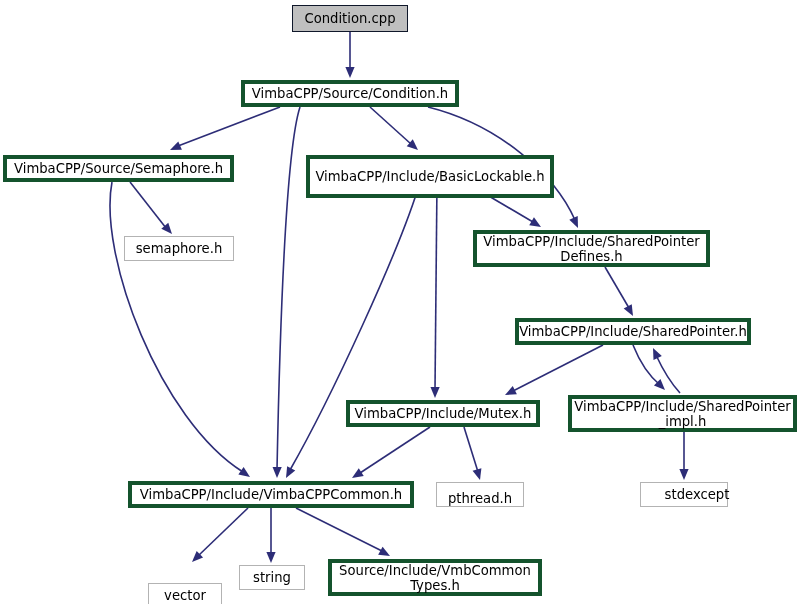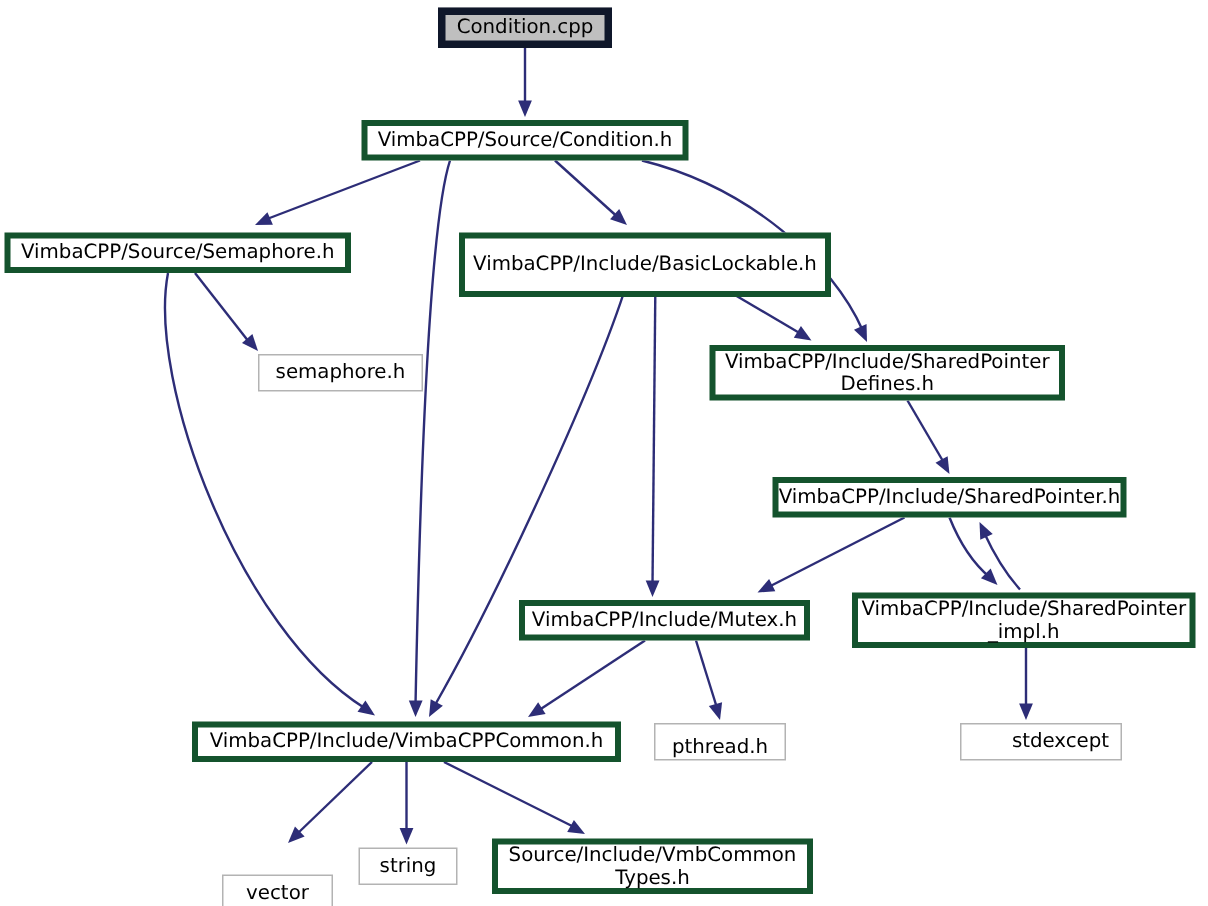--- a/index.html
+++ b/index.html
@@ -33,21 +33,21 @@
     background: #ffffff;
     border: 4px solid #14532d;
     color: #000000;
     font-size: 13.2px;
     line-height: 15px;
     letter-spacing: 0px;
     white-space: pre-line;
   }
   .node.root {
     background: #bfbfbf;
-    border: 5px solid #0f172a;
+    border: 1px solid #0f172a;
   }
   .node.leaf {
     border: 1px solid #b3b3b3;
   }
   .node-label {
     display: block;
     padding: 0 4px;
   }
 </style>
 </head>
@@ -96,26 +96,26 @@
       <path d="M 296,508 L 382,551" fill="none" stroke="#2d2d77" stroke-width="1.6"></path>
       <polygon points="0,0 -11,-4.6 -11,4.6" fill="#2d2d77" transform="translate(390,556) rotate(28.959360864166282)"></polygon>
     </svg>
   <div id="node-layer">
       <div class="node root" style="left: 292px; top: 5px; width: 116px; height: 27px;"><span class="node-label">Condition.cpp</span></div>
       <div class="node" style="left: 241px; top: 80px; width: 218px; height: 27px;"><span class="node-label">VimbaCPP/Source/Condition.h</span></div>
       <div class="node" style="left: 3px; top: 155px; width: 231px; height: 27px;"><span class="node-label">VimbaCPP/Source/Semaphore.h</span></div>
       <div class="node" style="left: 306px; top: 155px; width: 248px; height: 43px;"><span class="node-label">VimbaCPP/Include/BasicLockable.h</span></div>
       <div class="node" style="left: 473px; top: 230px; width: 237px; height: 37px;"><span class="node-label">VimbaCPP/Include/SharedPointer
 Defines.h</span></div>
-      <div class="node leaf" style="left: 124px; top: 236px; width: 110px; height: 25px; margin-left: 48px;"><span class="node-label">semaphore.h</span></div>
+      <div class="node leaf" style="left: 124px; top: 236px; width: 110px; height: 25px;"><span class="node-label">semaphore.h</span></div>
       <div class="node" style="left: 515px; top: 318px; width: 236px; height: 27px;"><span class="node-label">VimbaCPP/Include/SharedPointer.h</span></div>
       <div class="node" style="left: 346px; top: 400px; width: 194px; height: 27px;"><span class="node-label">VimbaCPP/Include/Mutex.h</span></div>
       <div class="node" style="left: 568px; top: 395px; width: 229px; height: 37px;"><span class="node-label">VimbaCPP/Include/SharedPointer
 _impl.h</span></div>
       <div class="node" style="left: 128px; top: 481px; width: 286px; height: 27px;"><span class="node-label">VimbaCPP/Include/VimbaCPPCommon.h</span></div>
       <div class="node leaf" style="left: 436px; top: 482px; width: 88px; height: 25px; align-items: flex-end;"><span class="node-label">pthread.h</span></div>
-      <div class="node leaf" style="left: 640px; top: 482px; width: 108px; height: 25px; padding-left: 26px;"><span class="node-label">stdexcept</span></div>
+      <div class="node leaf" style="left: 640px; top: 482px; width: 88px; height: 25px; padding-left: 26px;"><span class="node-label">stdexcept</span></div>
       <div class="node leaf" style="left: 148px; top: 565px; width: 74px; height: 25px; margin-top: 18px;"><span class="node-label">vector</span></div>
       <div class="node leaf" style="left: 239px; top: 565px; width: 66px; height: 25px;"><span class="node-label">string</span></div>
       <div class="node" style="left: 328px; top: 559px; width: 214px; height: 37px;"><span class="node-label">Source/Include/VmbCommon
 Types.h</span></div>
     </div>
 </div>
 
 </body></html>

